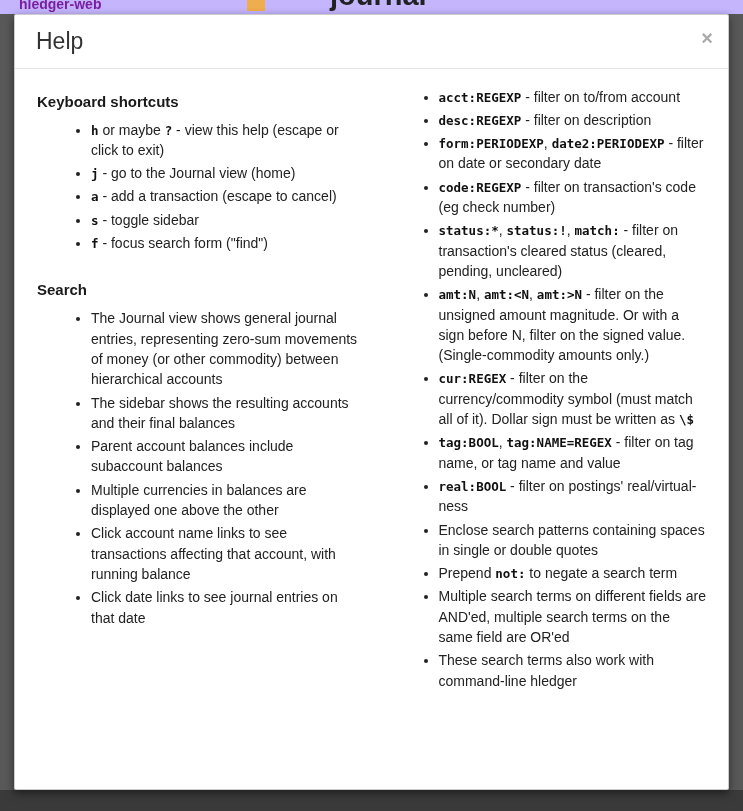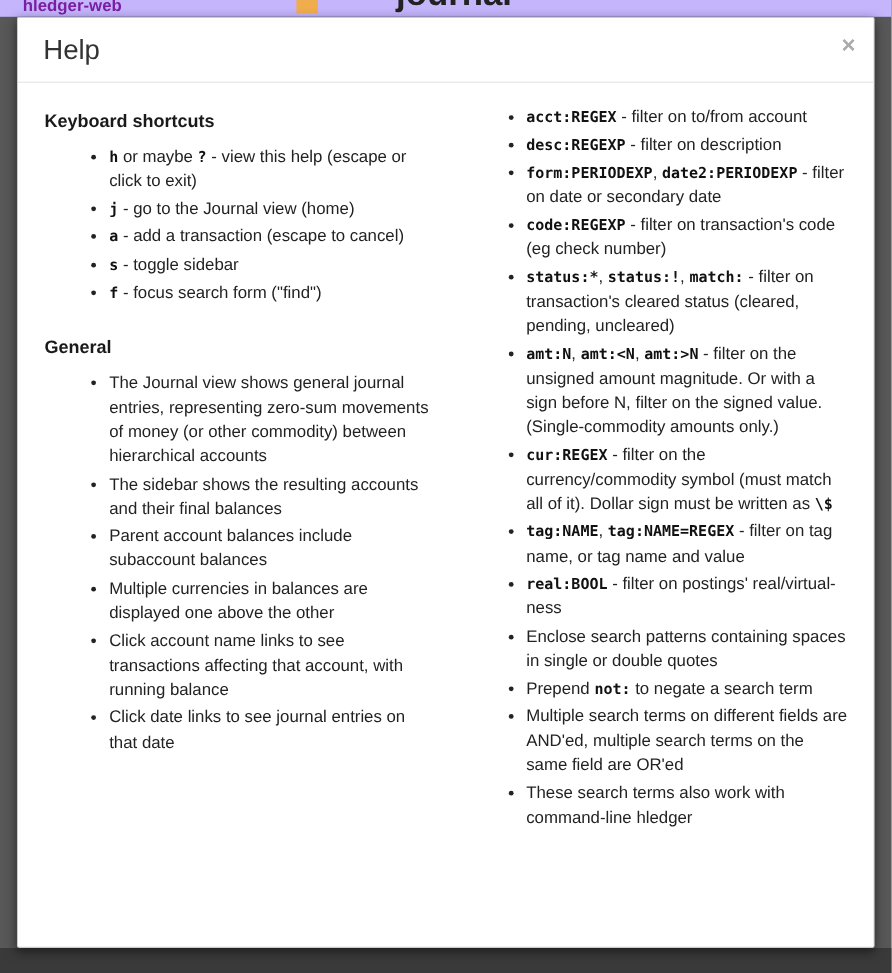--- a/index.html
+++ b/index.html
@@ -109,42 +109,42 @@
         <h4 class="section-heading">Keyboard shortcuts</h4>
         <ul class="help-list">
             <li><code>h</code> or maybe <code>?</code> - view this help (escape or click to exit)</li>
             <li><code>j</code> - go to the Journal view (home)</li>
             <li><code>a</code> - add a transaction (escape to cancel)</li>
             <li><code>s</code> - toggle sidebar</li>
             <li><code>f</code> - focus search form ("find")</li>
           </ul>
       </div>
       <div class="section">
-        <h4 class="section-heading">General</h4>
+        <h4 class="section-heading">Search</h4>
         <ul class="help-list">
             <li>The Journal view shows general journal entries, representing zero-sum movements of money (or other commodity) between hierarchical accounts</li>
             <li>The sidebar shows the resulting accounts and their final balances</li>
             <li>Parent account balances include subaccount balances</li>
             <li>Multiple currencies in balances are displayed one above the other</li>
             <li>Click account name links to see transactions affecting that account, with running balance</li>
             <li>Click date links to see journal entries on that date</li>
           </ul>
       </div>
     </div>
     <div class="col">
       <div class="section">
         <ul class="help-list">
-            <li><code>acct:REGEX</code> - filter on to/from account</li>
+            <li><code>acct:REGEXP</code> - filter on to/from account</li>
             <li><code>desc:REGEXP</code> - filter on description</li>
             <li><code>form:PERIODEXP</code>, <code>date2:PERIODEXP</code> - filter on date or secondary date</li>
             <li><code>code:REGEXP</code> - filter on transaction's code (eg check number)</li>
             <li><code>status:*</code>, <code>status:!</code>, <code>match:</code> - filter on transaction's cleared status (cleared, pending, uncleared)</li>
             <li><code>amt:N</code>, <code>amt:&lt;N</code>, <code>amt:&gt;N</code> - filter on the unsigned amount magnitude. Or with a sign before N, filter on the signed value. (Single-commodity amounts only.)</li>
             <li><code>cur:REGEX</code> - filter on the currency/commodity symbol (must match all of it). Dollar sign must be written as <code>\$</code></li>
-            <li><code>tag:NAME</code>, <code>tag:NAME=REGEX</code> - filter on tag name, or tag name and value</li>
+            <li><code>tag:BOOL</code>, <code>tag:NAME=REGEX</code> - filter on tag name, or tag name and value</li>
             <li><code>real:BOOL</code> - filter on postings' real/virtual-ness</li>
             <li>Enclose search patterns containing spaces in single or double quotes</li>
             <li>Prepend <code>not:</code> to negate a search term</li>
             <li>Multiple search terms on different fields are AND'ed, multiple search terms on the same field are OR'ed</li>
             <li>These search terms also work with command-line hledger</li>
           </ul>
       </div>
     </div>
   </div>
 </div>

